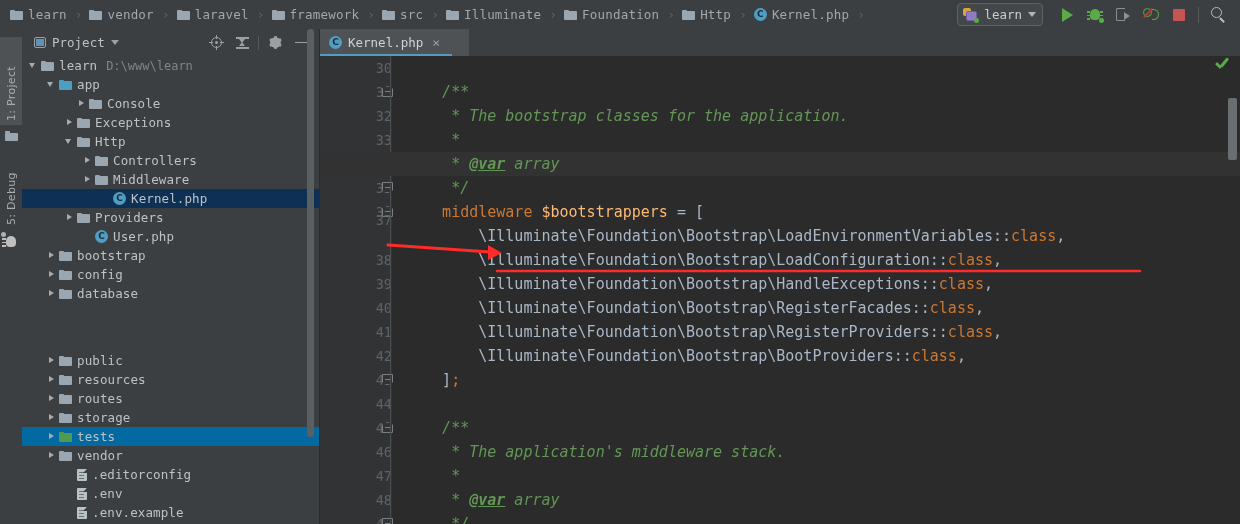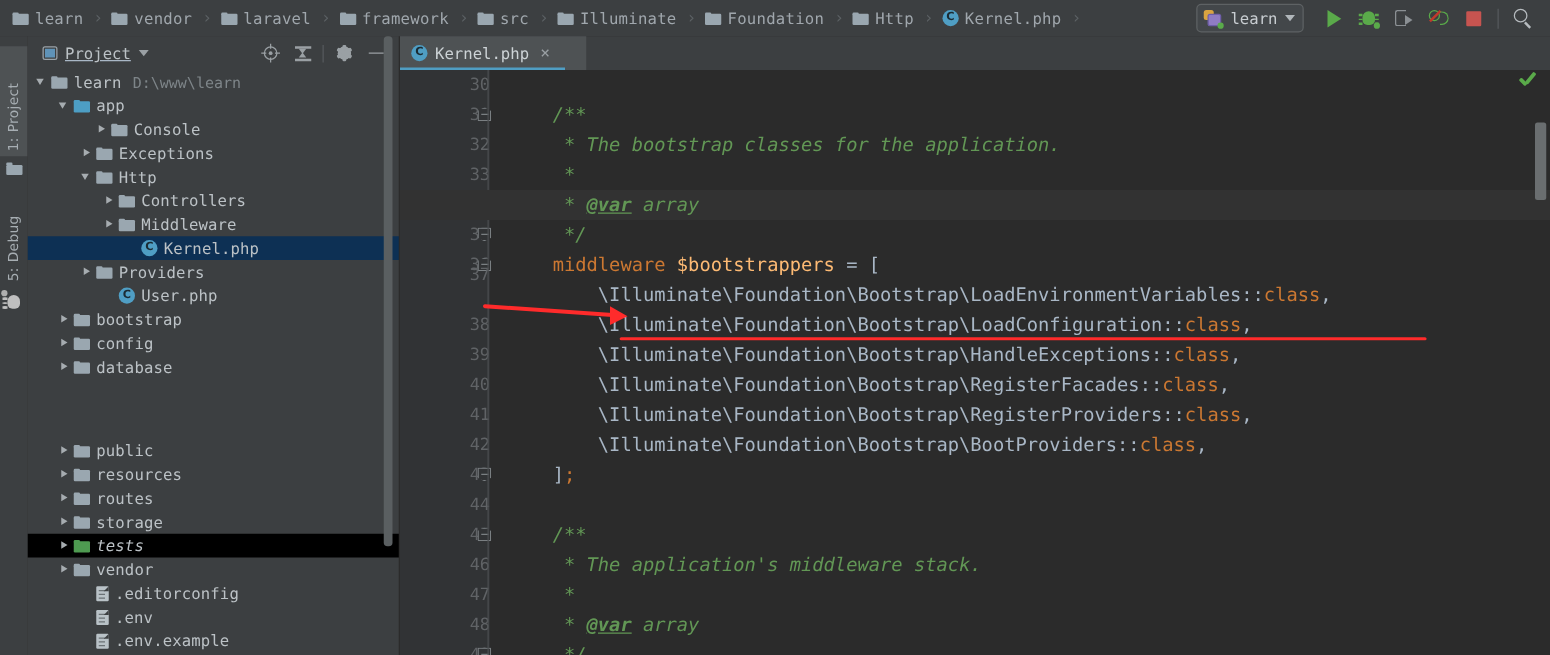--- a/index.html
+++ b/index.html
@@ -107,21 +107,21 @@
   }
   .vtab.active{background:#4e5254;}
 
   
   .panel{
     position:absolute;left:22px;top:29px;width:298px;height:495px;background:#3c3f41;
   }
   .panel-head{
     height:27px;display:flex;align-items:center;gap:0;border-bottom:0px;
   }
-  .ph-title{display:flex;align-items:center;gap:6px;padding-left:12px;flex:1;text-decoration:underline;}
+  .ph-title{display:flex;align-items:center;gap:6px;padding-left:12px;flex:1;}
   .ph-title .label{font-size:12.5px;color:#bcc2c6;}
   .ph-sq{width:12px;height:11px;border:1.5px solid #9aa3a9;box-sizing:border-box;border-radius:2px;position:relative;}
   .ph-sq:after{content:"";position:absolute;left:1px;top:1px;right:1px;bottom:1px;background:#5f93b8;}
   .ph-icons{display:flex;align-items:center;gap:0;padding-right:6px;}
   .phb{width:26px;height:27px;display:flex;align-items:center;justify-content:center;}
   .ico-locate{position:relative;width:13px;height:13px;}
   .ico-locate .ring{position:absolute;left:1px;top:1px;width:11px;height:11px;border:1.4px solid #9aa0a4;border-radius:50%;box-sizing:border-box;}
   .ico-locate .c{position:absolute;left:5px;top:5px;width:3px;height:3px;border-radius:50%;background:#9aa0a4;}
   .ico-locate .t,.ico-locate .b,.ico-locate .lf,.ico-locate .rt{position:absolute;background:#9aa0a4;}
   .ico-locate .t{left:6px;top:-1px;width:1.4px;height:4px;}
@@ -146,21 +146,21 @@
   .tree{position:absolute;left:0;top:27px;width:298px;height:468px;overflow:hidden;}
   .row{height:19px;display:flex;align-items:center;white-space:nowrap;position:relative;}
   .row .arrow{width:11px;height:11px;flex:0 0 auto;position:relative;margin-right:2px;}
   .row .arrow.r:after{content:"";position:absolute;left:3px;top:2px;width:0;height:0;
     border-left:5px solid #a6acb0;border-top:3.5px solid transparent;border-bottom:3.5px solid transparent;}
   .row .arrow.d:after{content:"";position:absolute;left:1px;top:3px;width:0;height:0;
     border-top:5px solid #a6acb0;border-left:3.5px solid transparent;border-right:3.5px solid transparent;}
   .row .nm{font-size:12.5px;color:#bcc2c6;padding-left:5px;letter-spacing:.1px;}
   .row .path{font-size:12px;color:#7e8589;padding-left:9px;}
   .row.sel{background:#0d3054;}
-  .row.greenbg{background:#000000;font-style:italic;}
+  .row.greenbg{background:#0369a1;}
   .tree-scroll{position:absolute;right:6px;top:0;width:7px;height:468px;}
   .tree-thumb{position:absolute;left:0;top:0;width:7px;height:408px;background:#5a5f61;border-radius:3px;}
   .panel-divider{position:absolute;left:319px;top:29px;width:1px;height:495px;background:#2b2b2b;}
 
   
   .editor{position:absolute;left:320px;top:29px;width:920px;height:495px;background:#2b2b2b;}
   .tabbar{height:27px;background:#3c3f41;position:relative;}
   .etab{
     position:absolute;left:0;top:0;height:27px;display:flex;align-items:center;gap:6px;
     padding:0 8px 0 9px;background:#4e5254;

